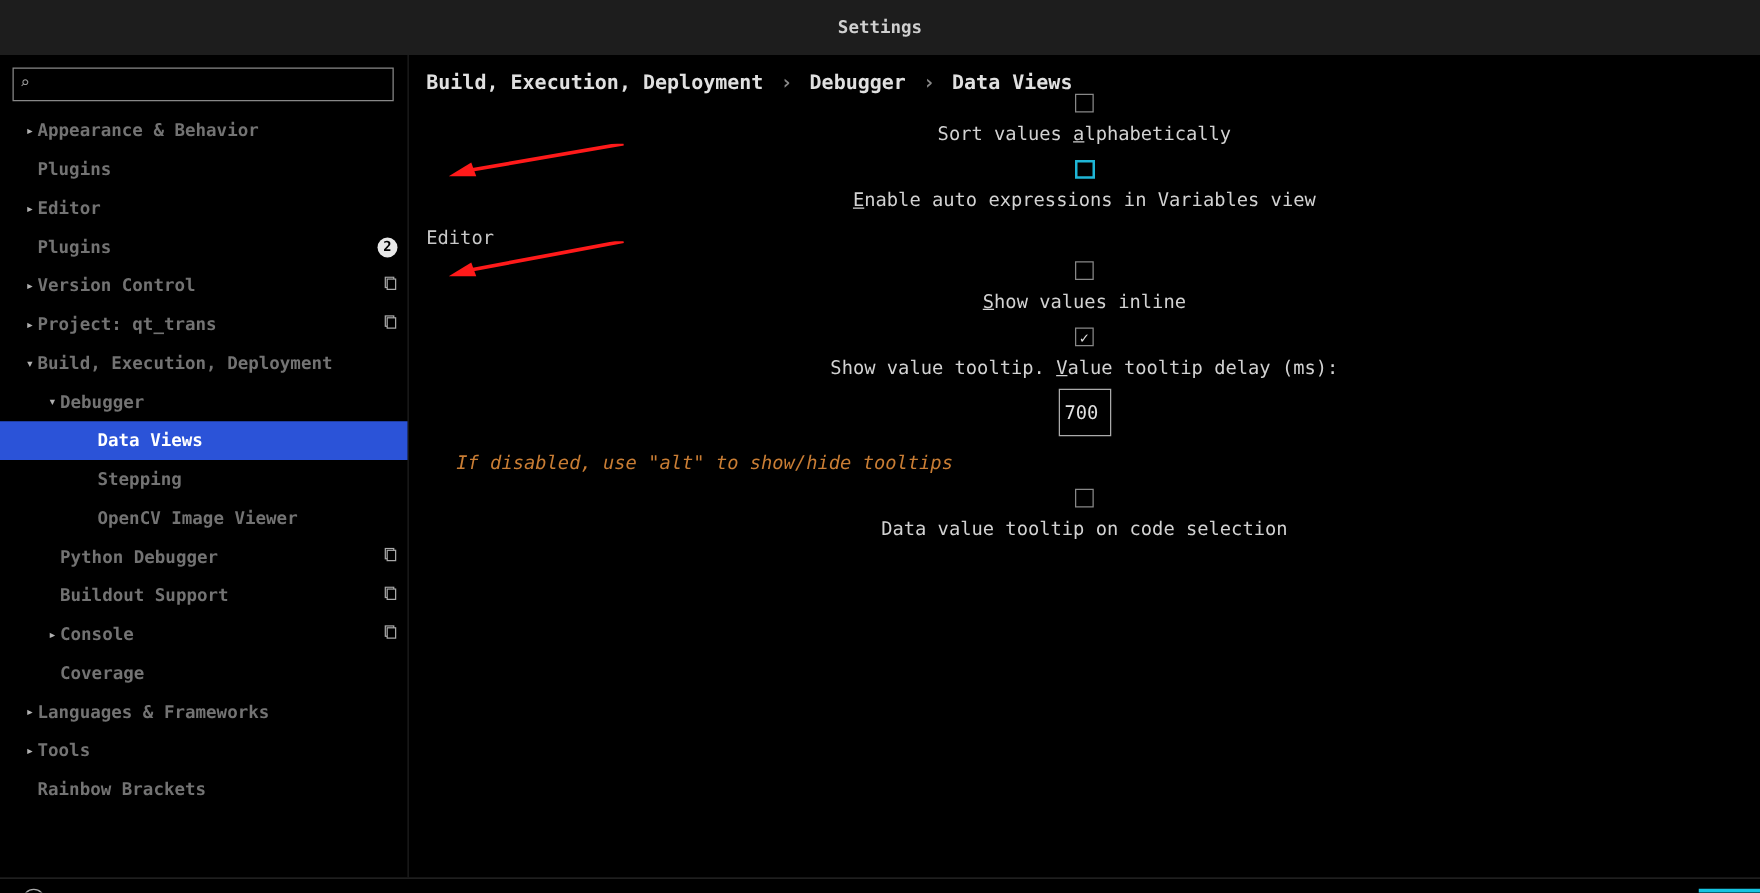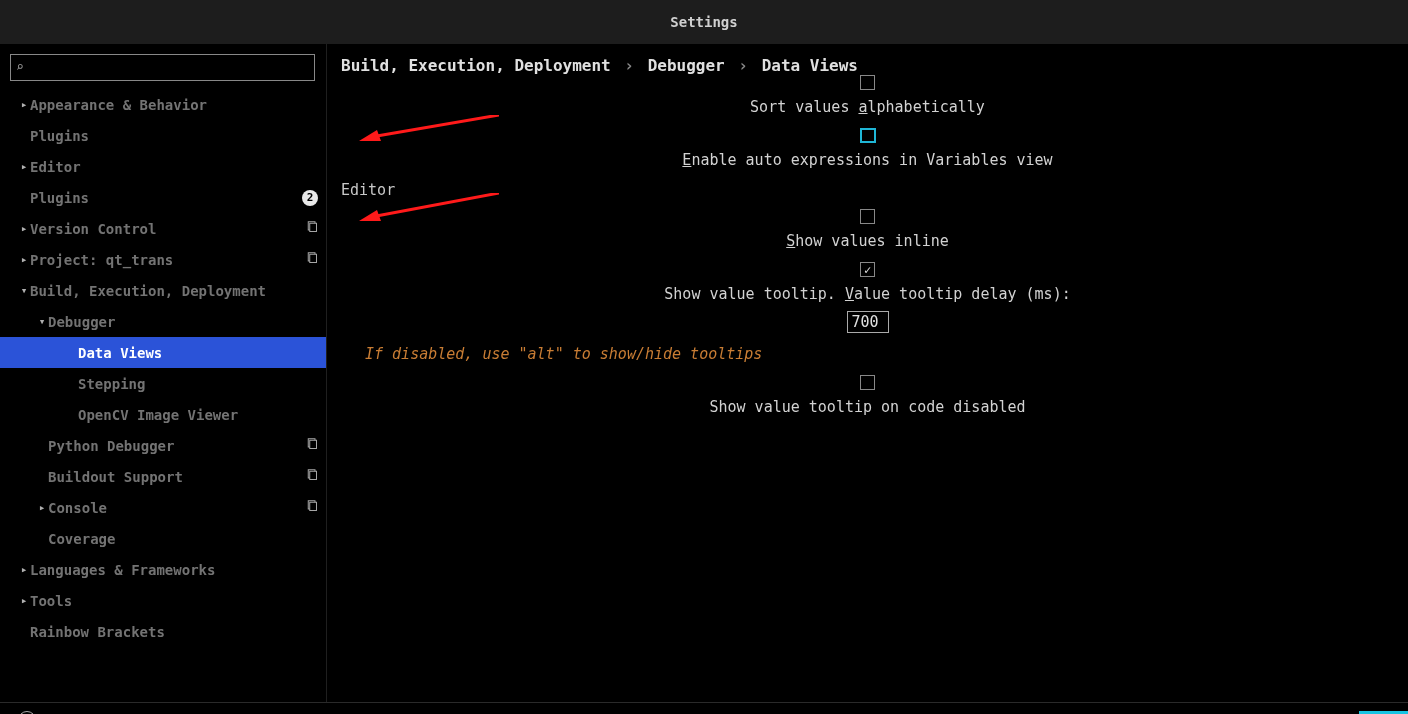--- a/index.html
+++ b/index.html
@@ -126,21 +126,21 @@
     display: inline-flex;
     align-items: center; justify-content: center;
     color: #e0e0e0;
     font-size: 12px;
     flex: 0 0 15px;
   }
   .cbox.checked::after { content: "✓"; line-height: 1; }
   .cbox.hl { border: 2px solid #1fb6d6; width:16px; height:16px; }
   .ul { text-decoration: underline; text-decoration-thickness: 1px; }
   .num-input {
-    width: 42px; height: 22px;
+    width: 42px; height: 38px;
     background: #000;
     border: 1px solid #aaa;
     color: #e0e0e0;
     font-family: inherit; font-size: 15px;
     text-align: left;
     padding: 0 4px;
   }
   .hint {
     color: #c97d34;
     font-size: 15px;
@@ -342,21 +342,21 @@
       <span>
         <span>Show value tooltip. </span><span class="ul">V</span><span>alue tooltip delay (ms): </span>
       </span>
       <input class="num-input" value="700" style="">
     </div>
 
     <div class="hint">If disabled, use "alt" to show/hide tooltips</div>
 
     <div class="row">
       <span class="cbox"></span>
-      <span>Show value tooltip on code disabled</span>
+      <span>Data value tooltip on code selection</span>
     </div>
   </div>
 </div>
 
 <div class="footer">
   <span class="help-btn">?</span>
   <span class="ok-btn">OK</span>
 </div>
 
 </body></html>

